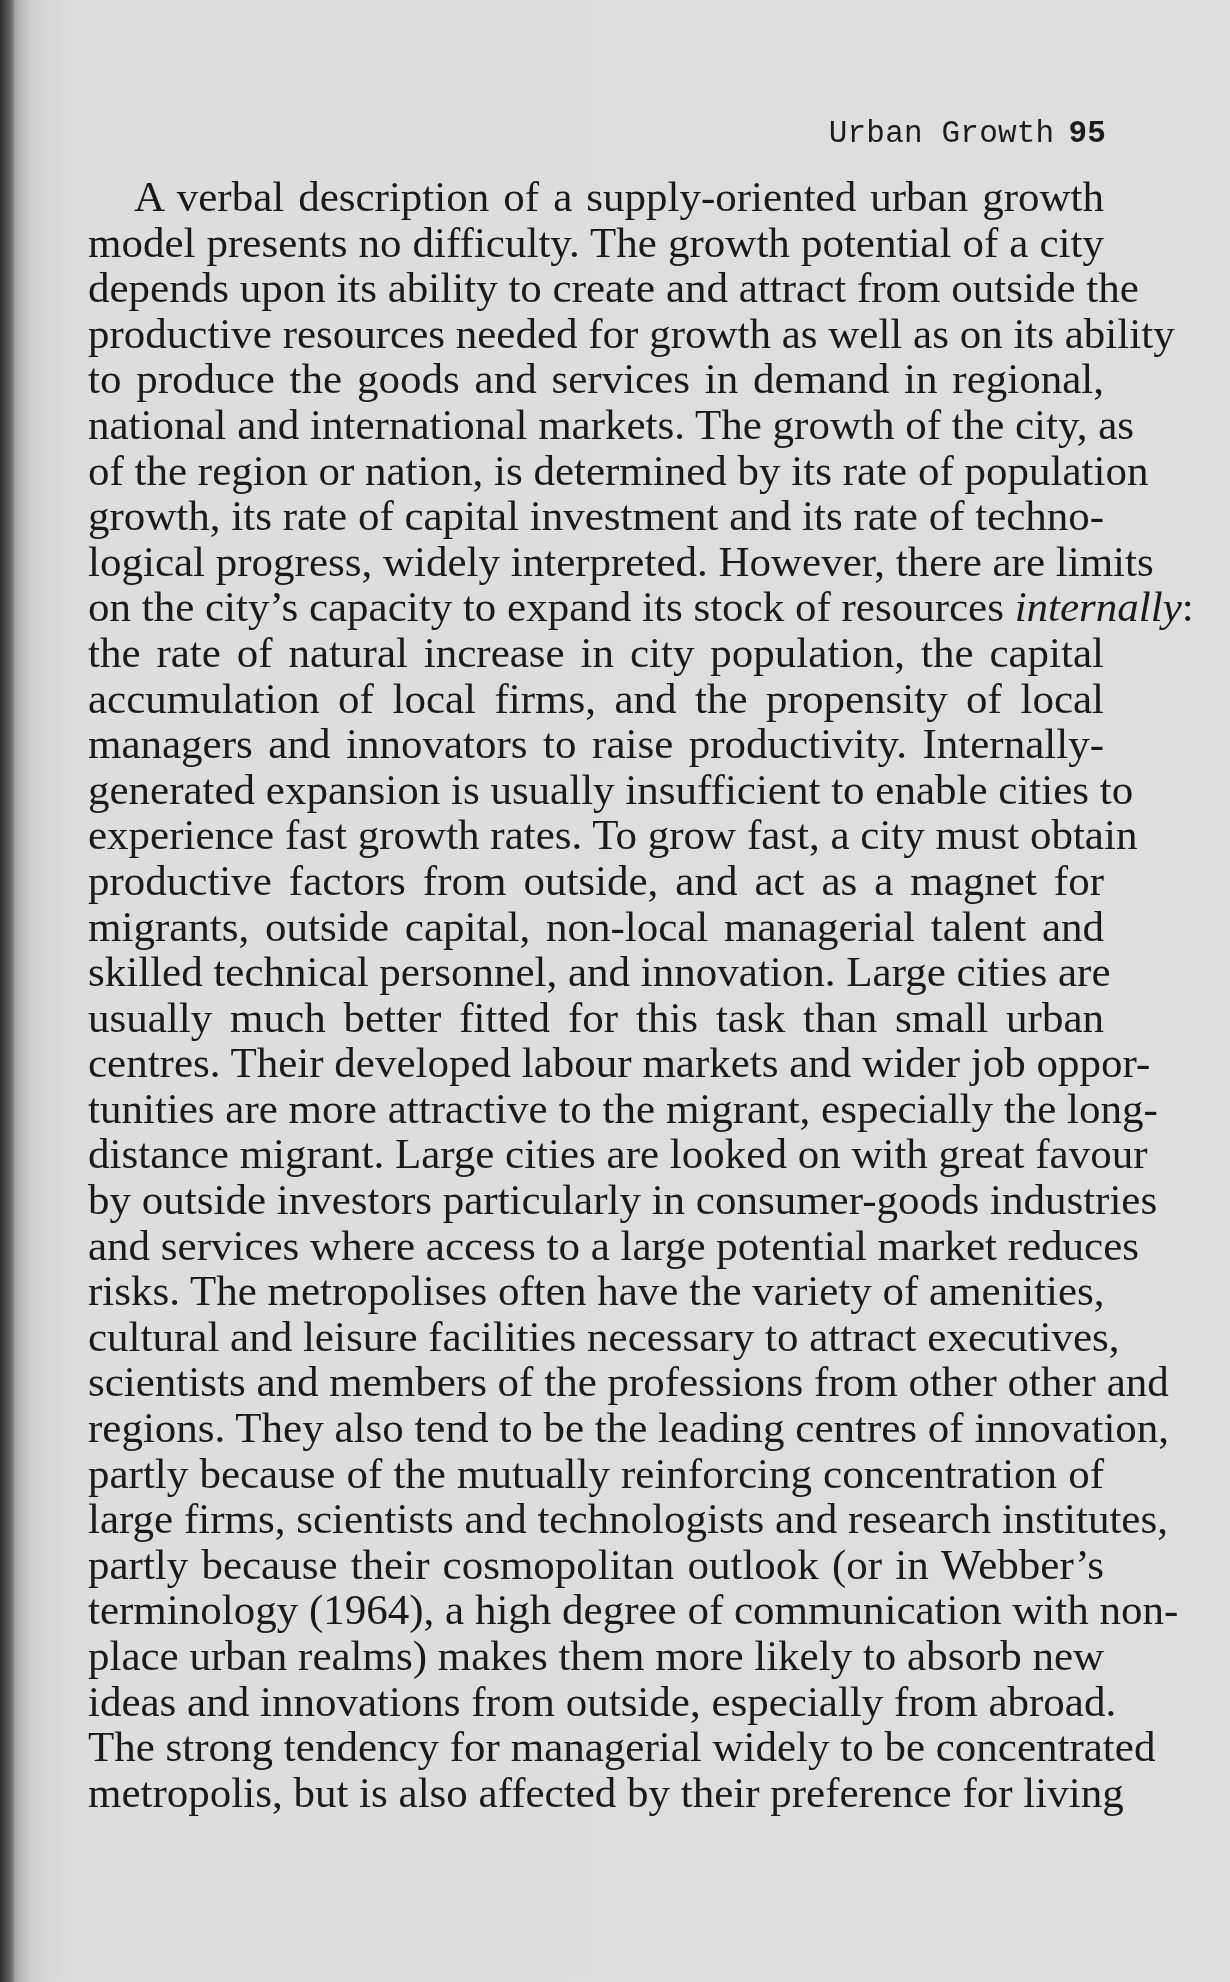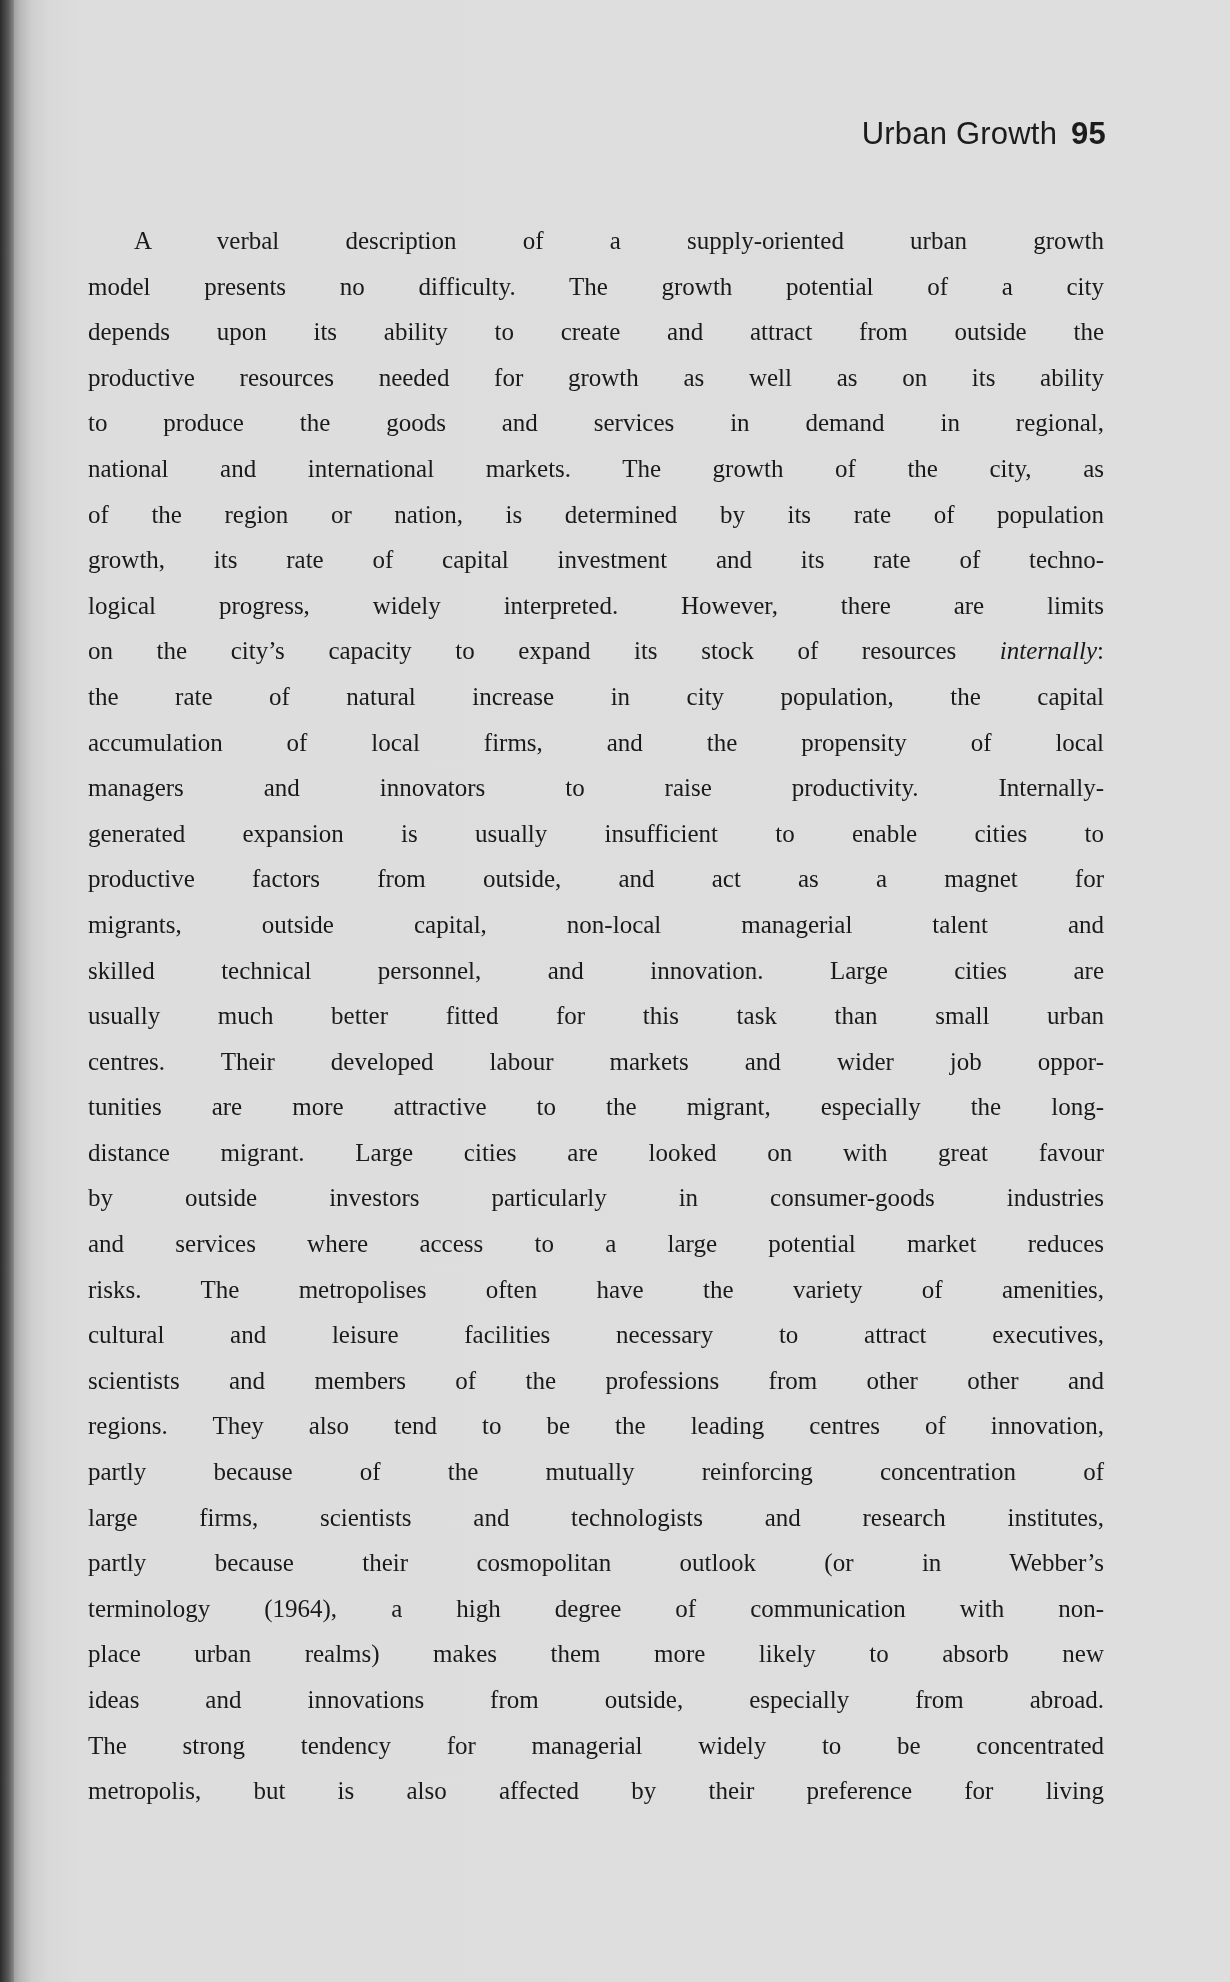--- a/index.html
+++ b/index.html
@@ -36,42 +36,41 @@
       left: 0;
       top: 0;
       width: 14px;
       height: 1982px;
       background: linear-gradient(to right, #2b2b2b, #5a5a5a 60%, #8a8a8a);
     }
     .running-head {
       position: absolute;
       top: 116px;
       right: 124px;
-      font-family: Liberation Sans, sans-serif;
+      font-family: Liberation Mono, monospace;
       font-size: 31px;
       color: #1c1c1c;
       letter-spacing: 0.2px;
       white-space: nowrap;
     }
     .running-head .title {
       font-weight: normal;
     }
     .running-head .page-num {
       font-weight: bold;
       margin-left: 14px;
     }
     .body-text {
       position: absolute;
       left: 88px;
       top: 174px;
       width: 1016px;
-      font-size: 25px;
+      font-size: 43px;
       line-height: 45.6px;
       color: #1a1a1a;
-      margin-top: 44px;
     }
     .line {
       display: block;
       white-space: nowrap;
       text-align: justify;
       text-align-last: justify;
       height: 45.6px;
     }
     .line.indent {
       padding-left: 46px;
@@ -98,20 +97,21 @@
     <span class="line">to produce the goods and services in demand in regional,</span>
     <span class="line">national and international markets. The growth of the city, as</span>
     <span class="line">of the region or nation, is determined by its rate of population</span>
     <span class="line">growth, its rate of capital investment and its rate of techno-</span>
     <span class="line">logical progress, widely interpreted. However, there are limits</span>
     <span class="line"><span>on the city’s capacity to expand its stock of resources</span> <em>internally</em><span>:</span></span>
     <span class="line">the rate of natural increase in city population, the capital</span>
     <span class="line">accumulation of local firms, and the propensity of local</span>
     <span class="line">managers and innovators to raise productivity. Internally-</span>
     <span class="line">generated expansion is usually insufficient to enable cities to</span>
+    <span class="line">experience fast growth rates. To grow fast, a city must obtain</span>
     <span class="line">productive factors from outside, and act as a magnet for</span>
     <span class="line">migrants, outside capital, non-local managerial talent and</span>
     <span class="line">skilled technical personnel, and innovation. Large cities are</span>
     <span class="line">usually much better fitted for this task than small urban</span>
     <span class="line">centres. Their developed labour markets and wider job oppor-</span>
     <span class="line">tunities are more attractive to the migrant, especially the long-</span>
     <span class="line">distance migrant. Large cities are looked on with great favour</span>
     <span class="line">by outside investors particularly in consumer-goods industries</span>
     <span class="line">and services where access to a large potential market reduces</span>
     <span class="line">risks. The metropolises often have the variety of amenities,</span>

